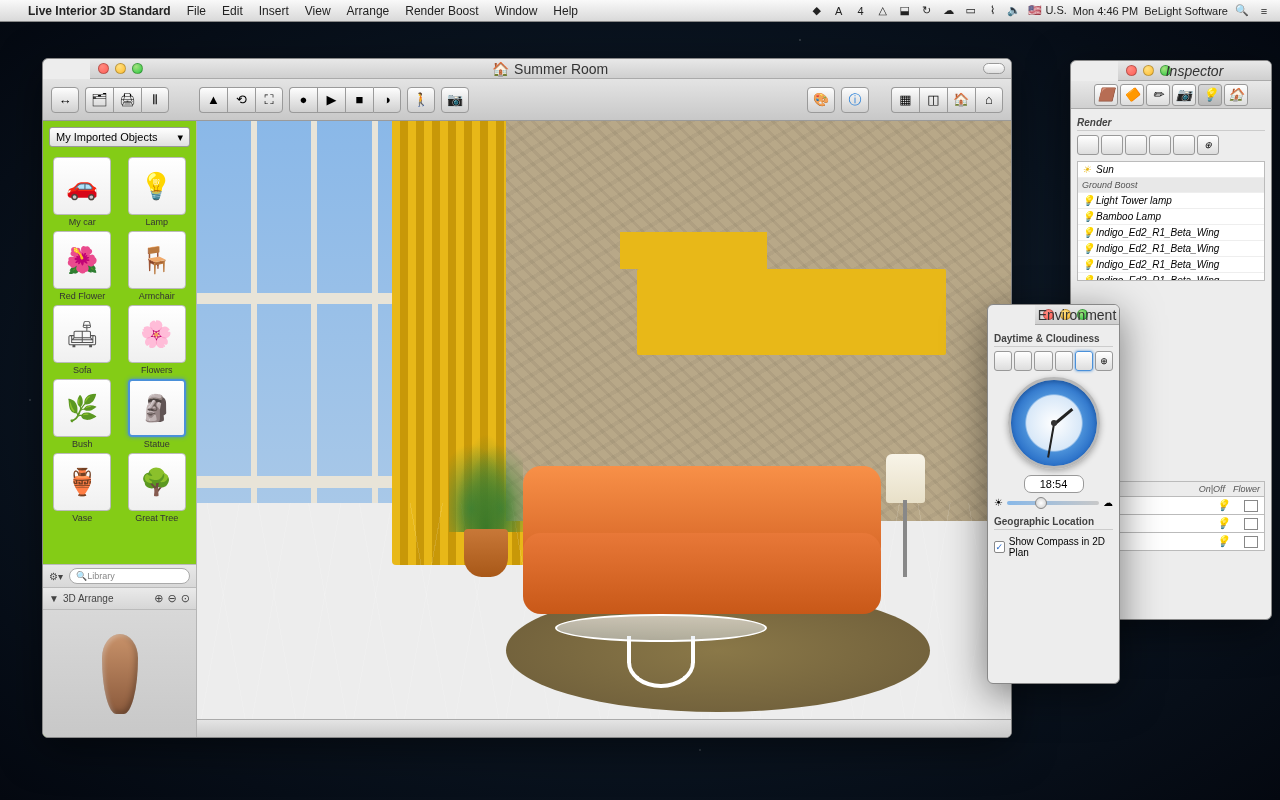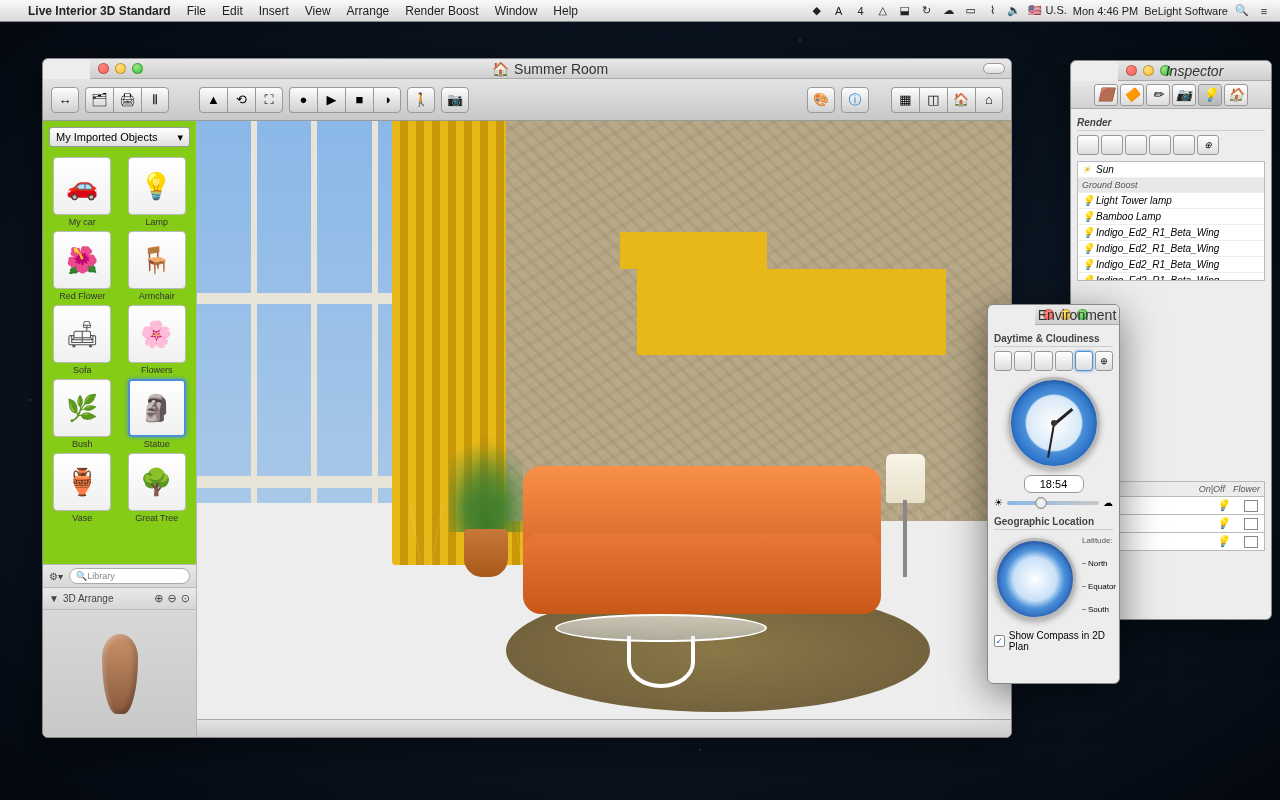--- a/index.html
+++ b/index.html
@@ -313,40 +313,20 @@
       </div>
     <div class="timebox">18:54</div>
     <div class="slider-row">
       <span>☀</span>
       <div class="slider-track">
           <div class="slider-thumb" style="left:30%"></div>
         </div>
       <span>☁</span>
     </div>
     <div class="sect-title">Geographic Location</div>
-    <div class="geo-row">
-      <div>
-        <div class="compass"></div>
-      </div>
-      <div class="lat-scale">
-        <div style="font-size:8px;color:#555;">Latitude:</div>
-        <div>
-            <span class="tick"></span>
-            <span>North</span>
-          </div>
-        <div>
-            <span class="tick"></span>
-            <span>Equator</span>
-          </div>
-        <div>
-            <span class="tick"></span>
-            <span>South</span>
-          </div>
-      </div>
-    </div>
     <div class="chk">
       <span class="chkbox">✓</span>
         <span>Show Compass in 2D Plan</span>
     </div>
   </div>
 </div>
 
 <div class="window inspwin">
   <div class="titlebar">
     <div class="traffic">

